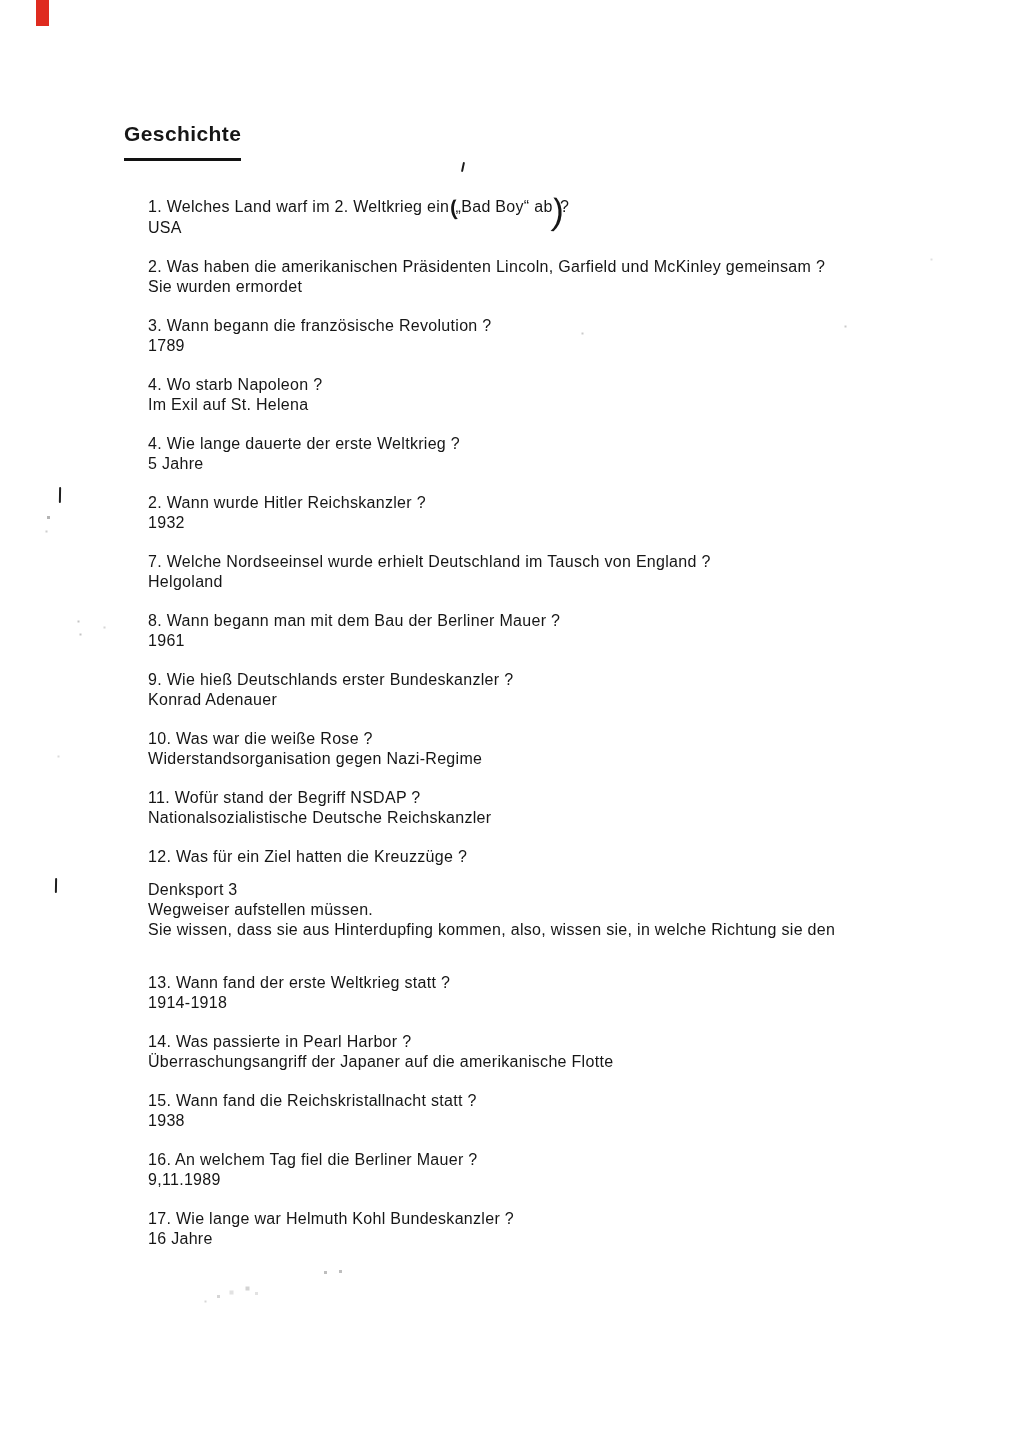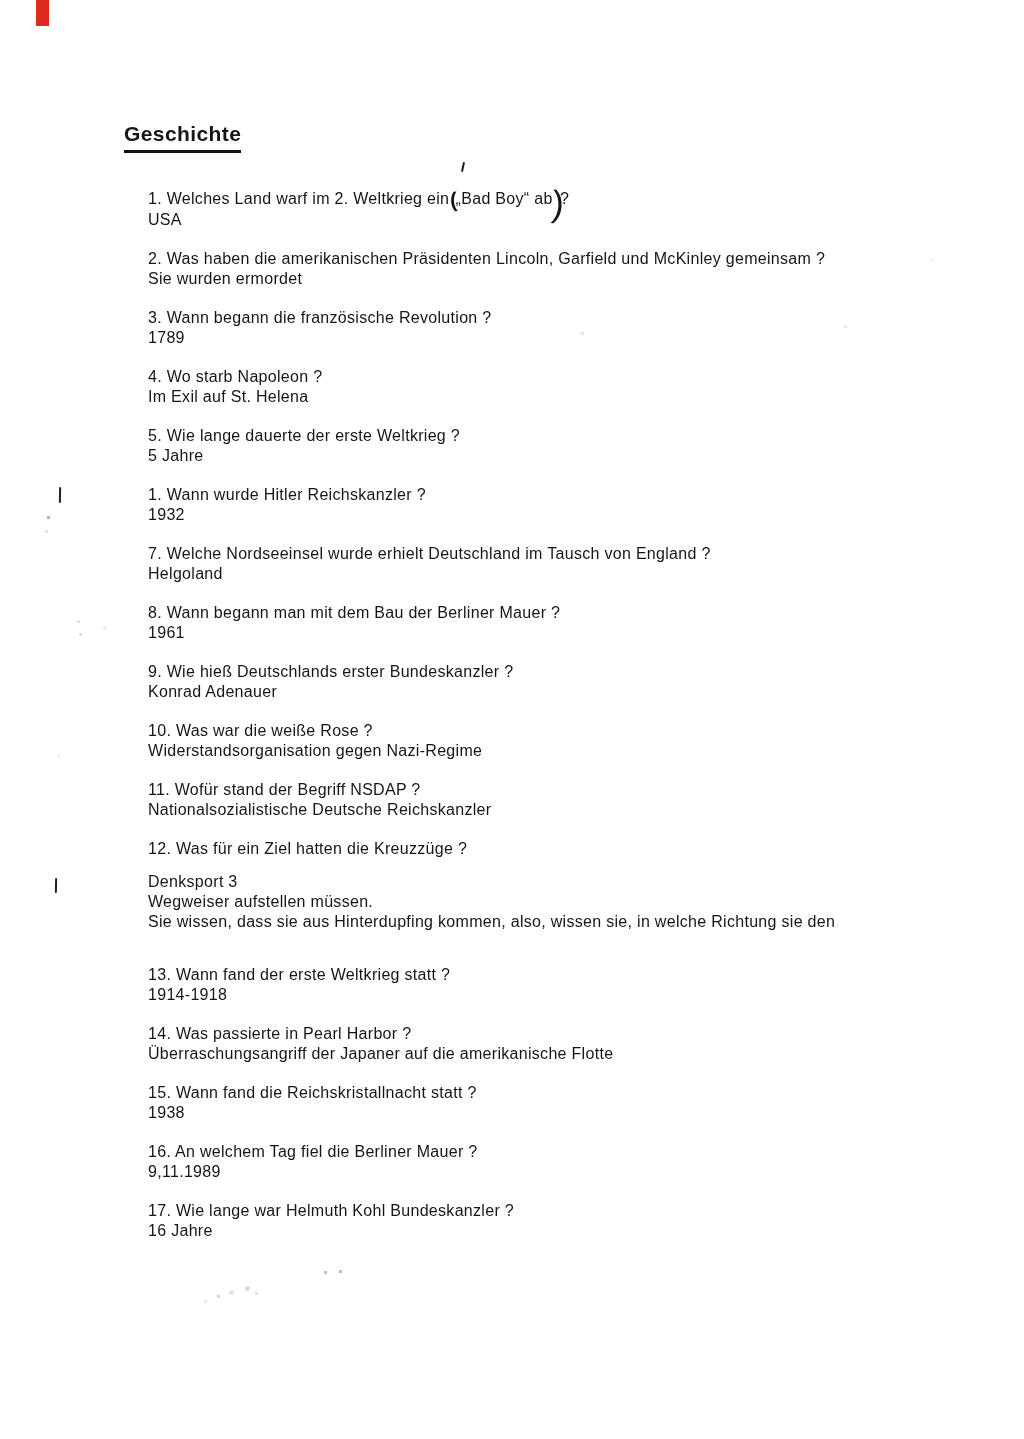--- a/index.html
+++ b/index.html
@@ -22,21 +22,21 @@
     padding:122px 60px 0 148px;
     box-sizing:border-box;
     font-size:16px;line-height:20px;letter-spacing:0.3px;
   }
   .doc-title{
     display:inline-block;
     margin:0 0 0 -24px;
     font-size:21px;line-height:24px;font-weight:bold;
     letter-spacing:0.4px;
     border-bottom:3px solid #121212;
-    padding-bottom:4px;
+    padding-bottom:12px;
   }
   .first-block{margin-top:36px;}
   .q-block{margin-bottom:19px;}
   .q-line,.a-line,.p-line{white-space:nowrap;}
   .denksport{margin-top:-6px;margin-bottom:33px;}
   
   .pen-open{
     display:inline-block;font-size:21px;font-weight:bold;
     transform:rotate(-4deg);vertical-align:-3px;margin:0 -2px 0 1px;
   }
@@ -108,26 +108,26 @@
       <div class="q-line">3. Wann begann die französische Revolution ?</div>
       <div class="a-line">1789</div>
     </div>
 
     <div class="q-block">
       <div class="q-line">4. Wo starb Napoleon ?</div>
       <div class="a-line">Im Exil auf St. Helena</div>
     </div>
 
     <div class="q-block">
-      <div class="q-line">5. Wie lange dauerte der erste Weltkrieg ?</div>
+      <div class="q-line">4. Wie lange dauerte der erste Weltkrieg ?</div>
       <div class="a-line">5 Jahre</div>
     </div>
 
     <div class="q-block">
-      <div class="q-line">1. Wann wurde Hitler Reichskanzler ?</div>
+      <div class="q-line">2. Wann wurde Hitler Reichskanzler ?</div>
       <div class="a-line">1932</div>
     </div>
 
     <div class="q-block">
       <div class="q-line">7. Welche Nordseeinsel wurde erhielt Deutschland im Tausch von England ?</div>
       <div class="a-line">Helgoland</div>
     </div>
 
     <div class="q-block">
       <div class="q-line">8. Wann begann man mit dem Bau der Berliner Mauer ?</div>

